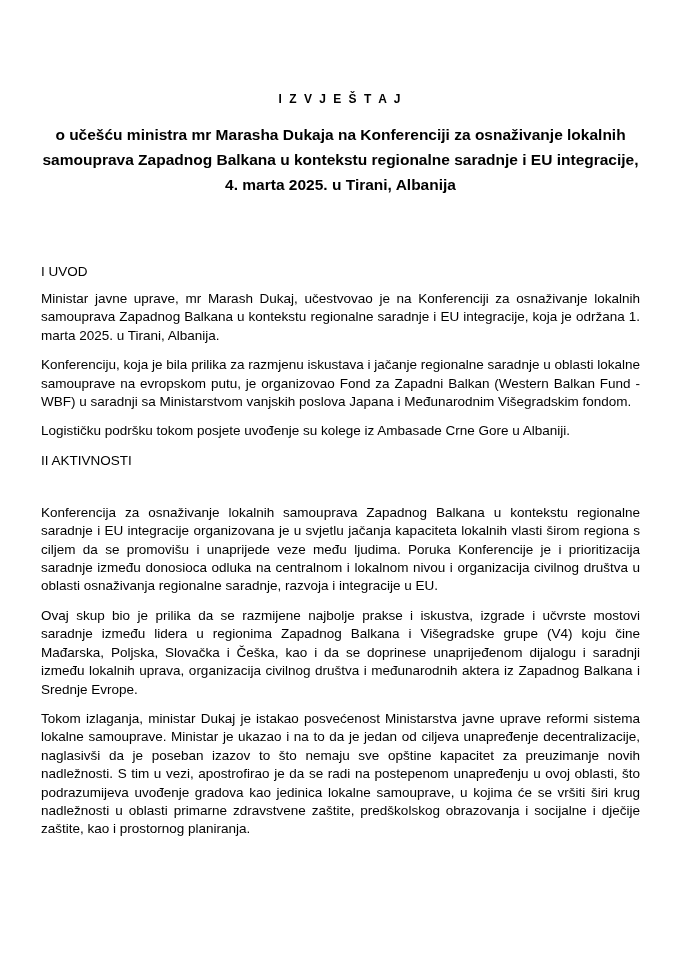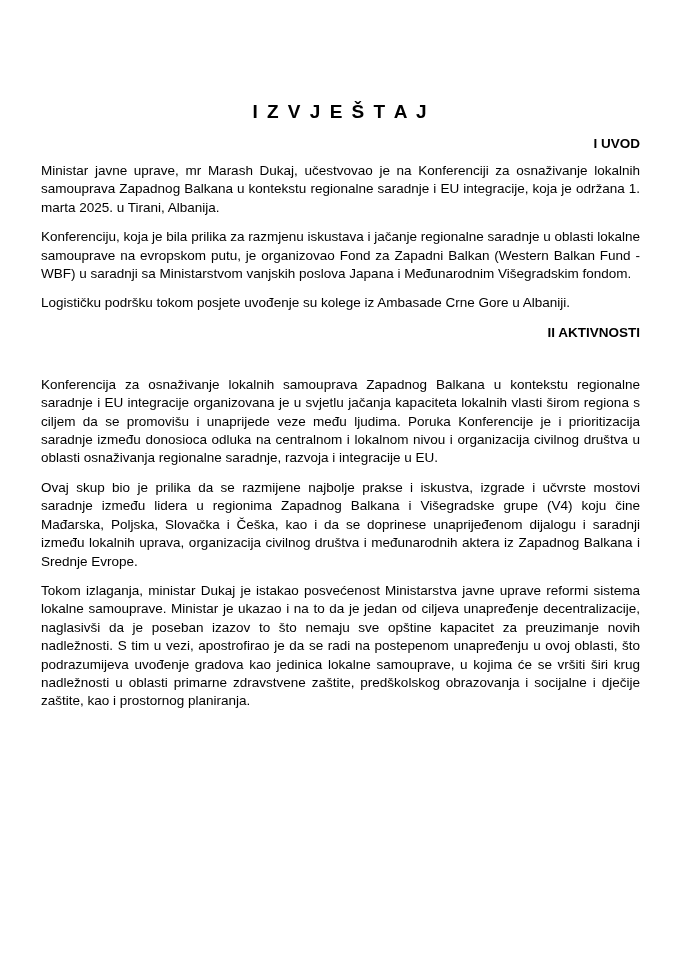--- a/index.html
+++ b/index.html
@@ -18,56 +18,56 @@
   .page {
     box-sizing: border-box;
     width: 679px;
     height: 960px;
     padding: 86px 39px 0 41px;
     background: #ffffff;
   }
   .doc-title {
     text-align: center;
     font-weight: bold;
-    font-size: 19px;
+    font-size: 12px;
     line-height: 20px;
     letter-spacing: 2px;
-    margin: 16px 0 13px 0;
+    margin: 3px 0 13px 0;
   }
   .doc-subtitle {
     text-align: center;
     font-weight: bold;
     font-size: 15.5px;
     line-height: 25px;
     margin: 0 0 66px 0;
   }
   .section-heading {
-    font-weight: bold;
+    font-weight: normal;
     font-size: 13.5px;
     line-height: 18px;
     margin: 0 0 9px 0;
-    text-align: right;
   }
   .section-heading.second {
     margin: 8px 0 34px 0;
   }
   .doc-p {
     font-size: 13.5px;
     line-height: 18.4px;
     text-align: justify;
     margin: 0 0 11px 0;
   }
 </style>
 </head>
 <body>
 
 <div class="page">
 
   <div class="doc-title">I Z V J E Š T A J</div>
 
+  <div class="doc-subtitle">o učešću ministra mr Marasha Dukaja na Konferenciji za osnaživanje lokalnih samouprava Zapadnog Balkana u kontekstu regionalne saradnje i EU integracije, 4. marta 2025. u Tirani, Albanija</div>
 
   <div>
     <div class="section-heading">I UVOD</div>
     <p class="doc-p">Ministar javne uprave, mr Marash Dukaj, učestvovao je na Konferenciji za osnaživanje lokalnih samouprava Zapadnog Balkana u kontekstu regionalne saradnje i EU integracije, koja je održana 1. marta 2025. u Tirani, Albanija.</p>
     <p class="doc-p">Konferenciju, koja je bila prilika za razmjenu iskustava i jačanje regionalne saradnje u oblasti lokalne samouprave na evropskom putu, je organizovao Fond za Zapadni Balkan (Western Balkan Fund - WBF) u saradnji sa Ministarstvom vanjskih poslova Japana i Međunarodnim Višegradskim fondom.</p>
     <p class="doc-p">Logističku podršku tokom posjete uvođenje su kolege iz Ambasade Crne Gore u Albaniji.</p>
   </div>
 
   <div>
     <div class="section-heading second">II AKTIVNOSTI</div>

